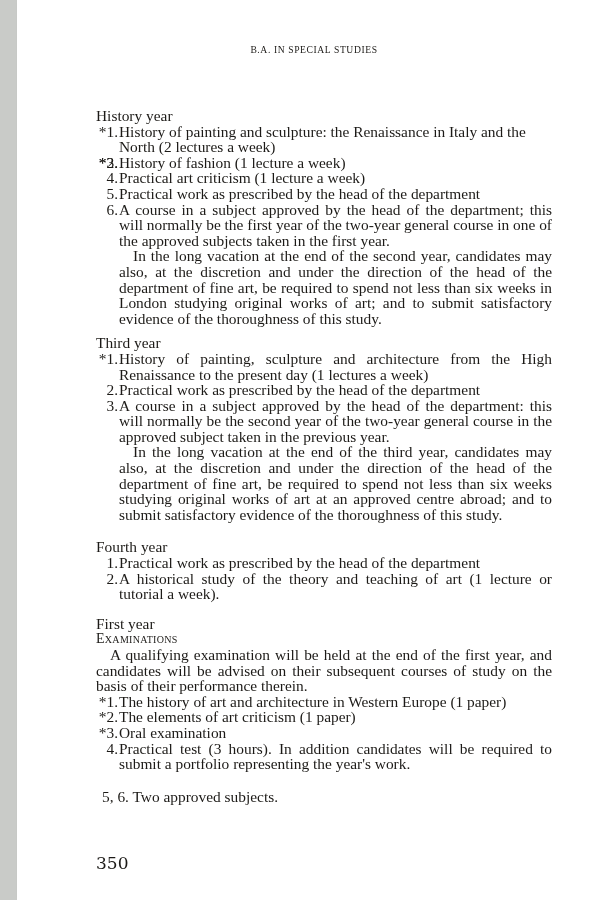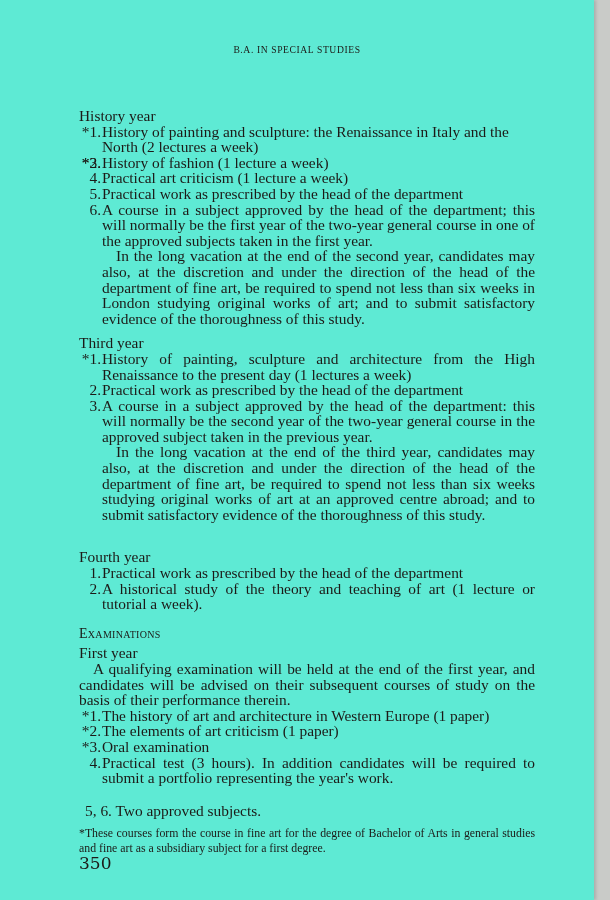--- a/index.html
+++ b/index.html
@@ -2,22 +2,22 @@
 <html><head>
 <meta charset="utf-8">
 <style>
   html, body { margin:0; padding:0; }
   body {
     width:610px; height:900px; overflow:hidden;
     background:#c9cbc8;
     font-family:"DejaVu Serif","Liberation Serif",serif;
   }
   .page {
-    position:absolute; left:0; top:0; width:594px; height:900px;
-    background:#5eead4;
+    position:absolute; left:17px; top:0; width:594px; height:900px;
+    background:#ffffff;
     color:#1c1a17;
     box-shadow:2px 0 3px rgba(0,0,0,0.15);
     text-decoration:underline;
   }
   .content {
     position:absolute; left:79px; top:0; width:456px;
     font-family:"Liberation Serif","DejaVu Serif",serif;
     font-size:15.4px; line-height:15.6px;
   }
   .running-head {
@@ -54,34 +54,33 @@
     </div>
 
     <div style="margin-top:9px;">
       <span class="h">Third year</span>
       <div class="item justify"><span class="num">*1.</span><span>History of painting, sculpture and architecture from the High Renaissance to the present day (1 lectures a week)</span></div>
       <div class="item"><span class="num">2.</span><span>Practical work as prescribed by the head of the department</span></div>
       <div class="item justify"><span class="num">3.</span><span>A course in a subject approved by the head of the department: this will normally be the second year of the two-year general course in the approved subject taken in the previous year.</span></div>
       <div class="para">In the long vacation at the end of the third year, candidates may also, at the discretion and under the direction of the head of the department of fine art, be required to spend not less than six weeks studying original works of art at an approved centre abroad; and to submit satisfactory evidence of the thoroughness of this study.</div>
     </div>
 
-    <div style="margin-top:27px;">
+    <div style="margin-top:17px;">
       <span class="h">Fourth year</span>
       <div class="item"><span class="num">1.</span><span>Practical work as prescribed by the head of the department</span></div>
       <div class="item justify"><span class="num">2.</span><span>A historical study of the theory and teaching of art (1 lecture or tutorial a week).</span></div>
     </div>
 
     <div style="margin-top:14px;">
+      <span class="h" style="margin-top:4px;">First year</span>
       <span class="h smallcaps">Examinations</span>
-      <span class="h" style="margin-top:4px;">First year</span>
       <div class="justify" style="text-indent:14px;">A qualifying examination will be held at the end of the first year, and candidates will be advised on their subsequent courses of study on the basis of their performance therein.</div>
       <div class="item"><span class="num">*1.</span><span>The history of art and architecture in Western Europe (1 paper)</span></div>
       <div class="item"><span class="num">*2.</span><span>The elements of art criticism (1 paper)</span></div>
       <div class="item"><span class="num">*3.</span><span>Oral examination</span></div>
       <div class="item justify"><span class="num">4.</span><span>Practical test (3 hours). In addition candidates will be required to submit a portfolio representing the year's work.</span></div>
       <div class="item" style="padding-left:0;margin-top:17px;"><span style="padding-left:6px;">5, 6.</span> <span>Two approved subjects.</span></div>
     </div>
 
-    <div class="footnote" style="margin-top:8px;">*These courses form the course in fine art for the degree of Bachelor of Arts in general studies and fine art as a subsidiary subject for a first degree.</div>
   </div>
 
   <div class="pageno">350</div>
 </div>
 
 </body></html>

